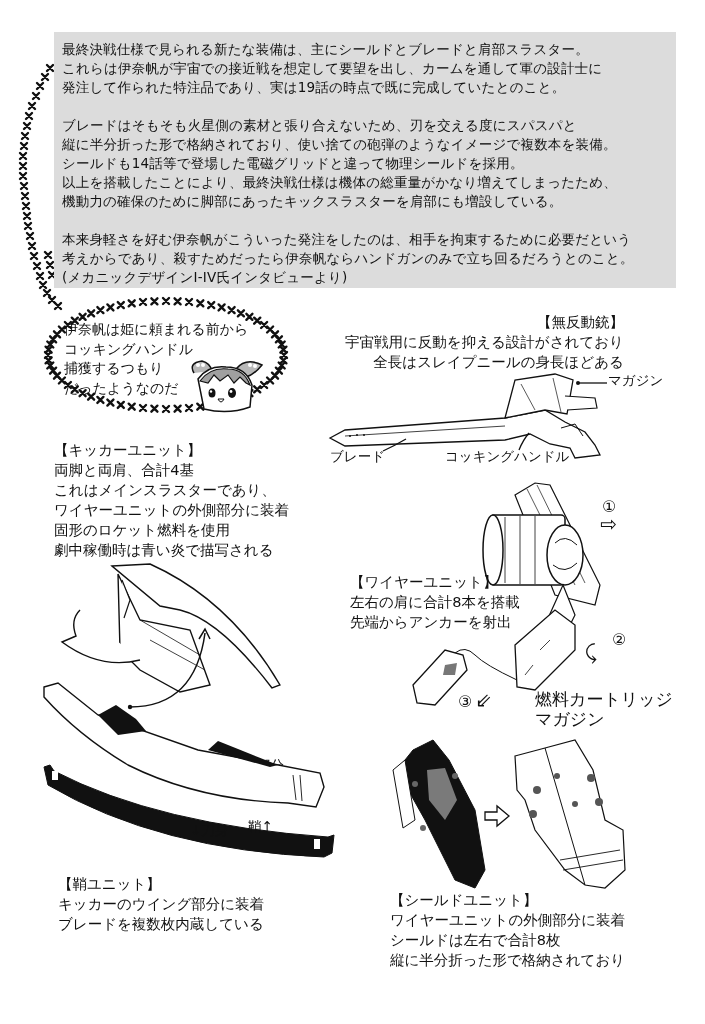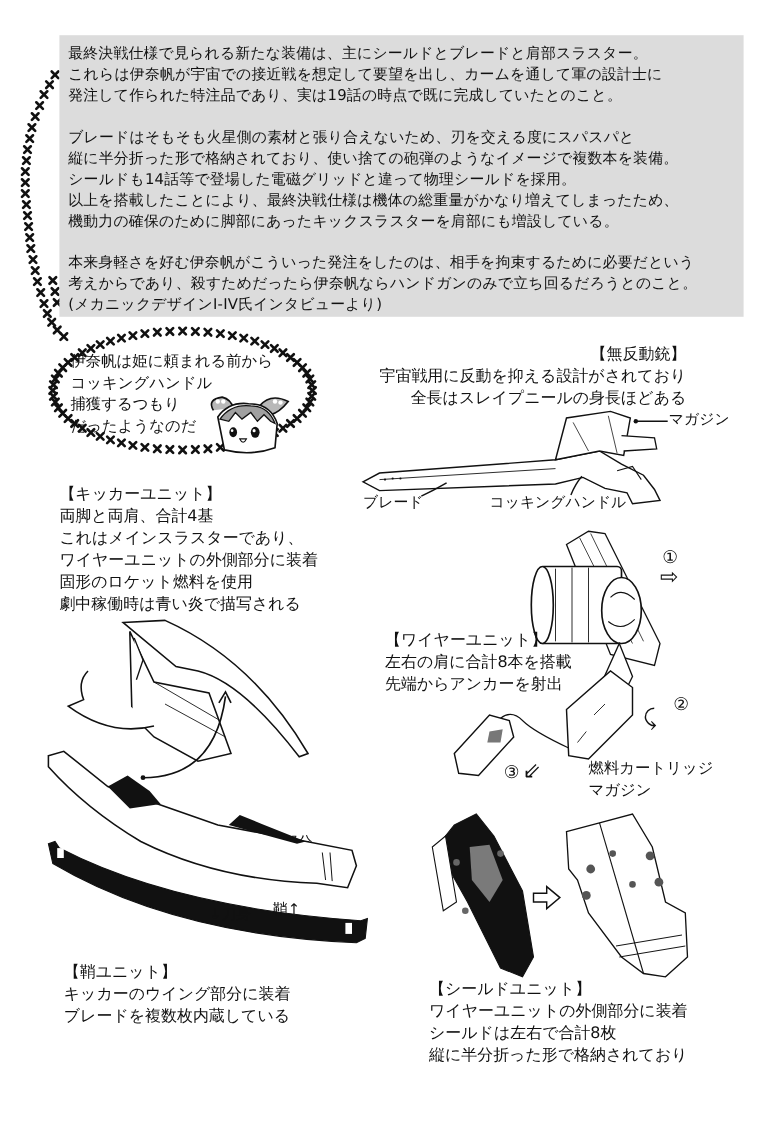--- a/index.html
+++ b/index.html
@@ -10,21 +10,21 @@
     }
     .abs { position: absolute; }
     .info-box {
       left: 54px; top: 32px; width: 622px; height: 256px;
       background: #dcdcdc;
       padding: 8px 0 0 8px;
       font-size: 13.5px; line-height: 19px; letter-spacing: 0.2px;
     }
     .info-box p { white-space: nowrap; }
     .info-box .gap { height: 19px; }
-    .text-block { font-size: 14px; line-height: 19.5px; white-space: nowrap; }
+    .text-block { font-size: 17px; line-height: 19.5px; white-space: nowrap; }
     .text-block.big { font-size: 14.5px; line-height: 20px; }
     .label { font-size: 13.5px; white-space: nowrap; }
     .bubble-text { font-size: 14px; line-height: 19.5px; white-space: nowrap; }
     svg.illus { position: absolute; overflow: visible; }
   </style>
 </head>
 <body>
 
 <svg class="illus" style="left:0;top:0;" width="705" height="420">
   <defs>

